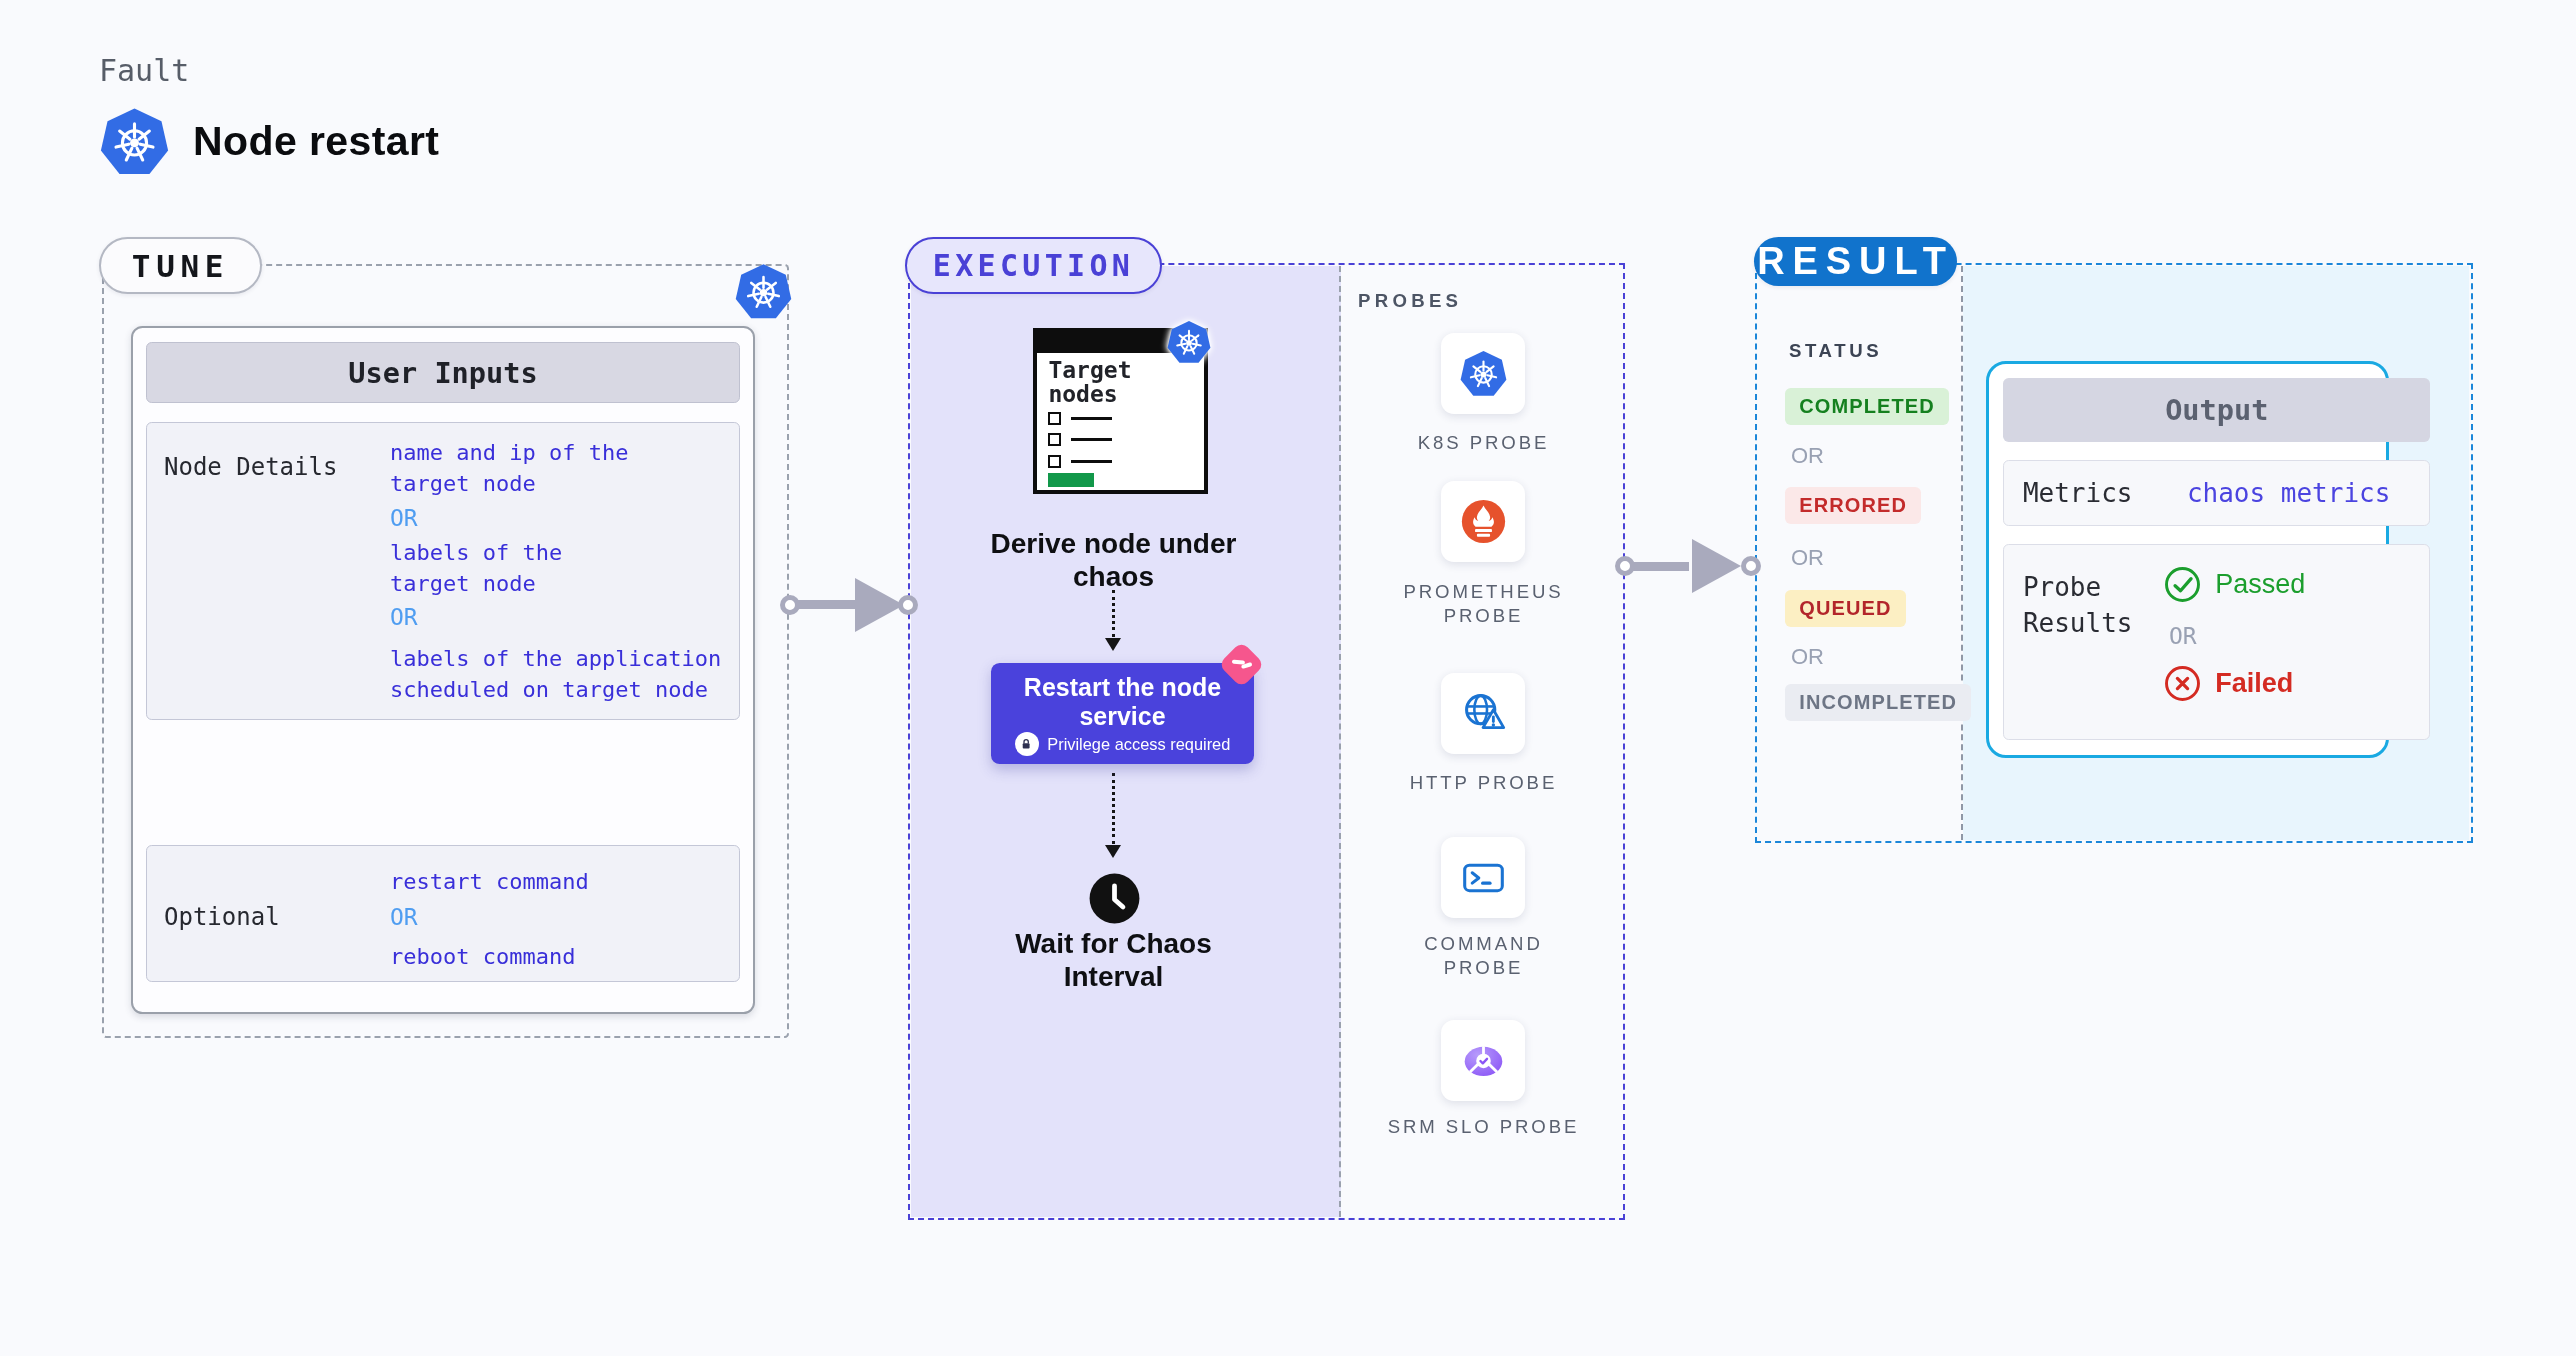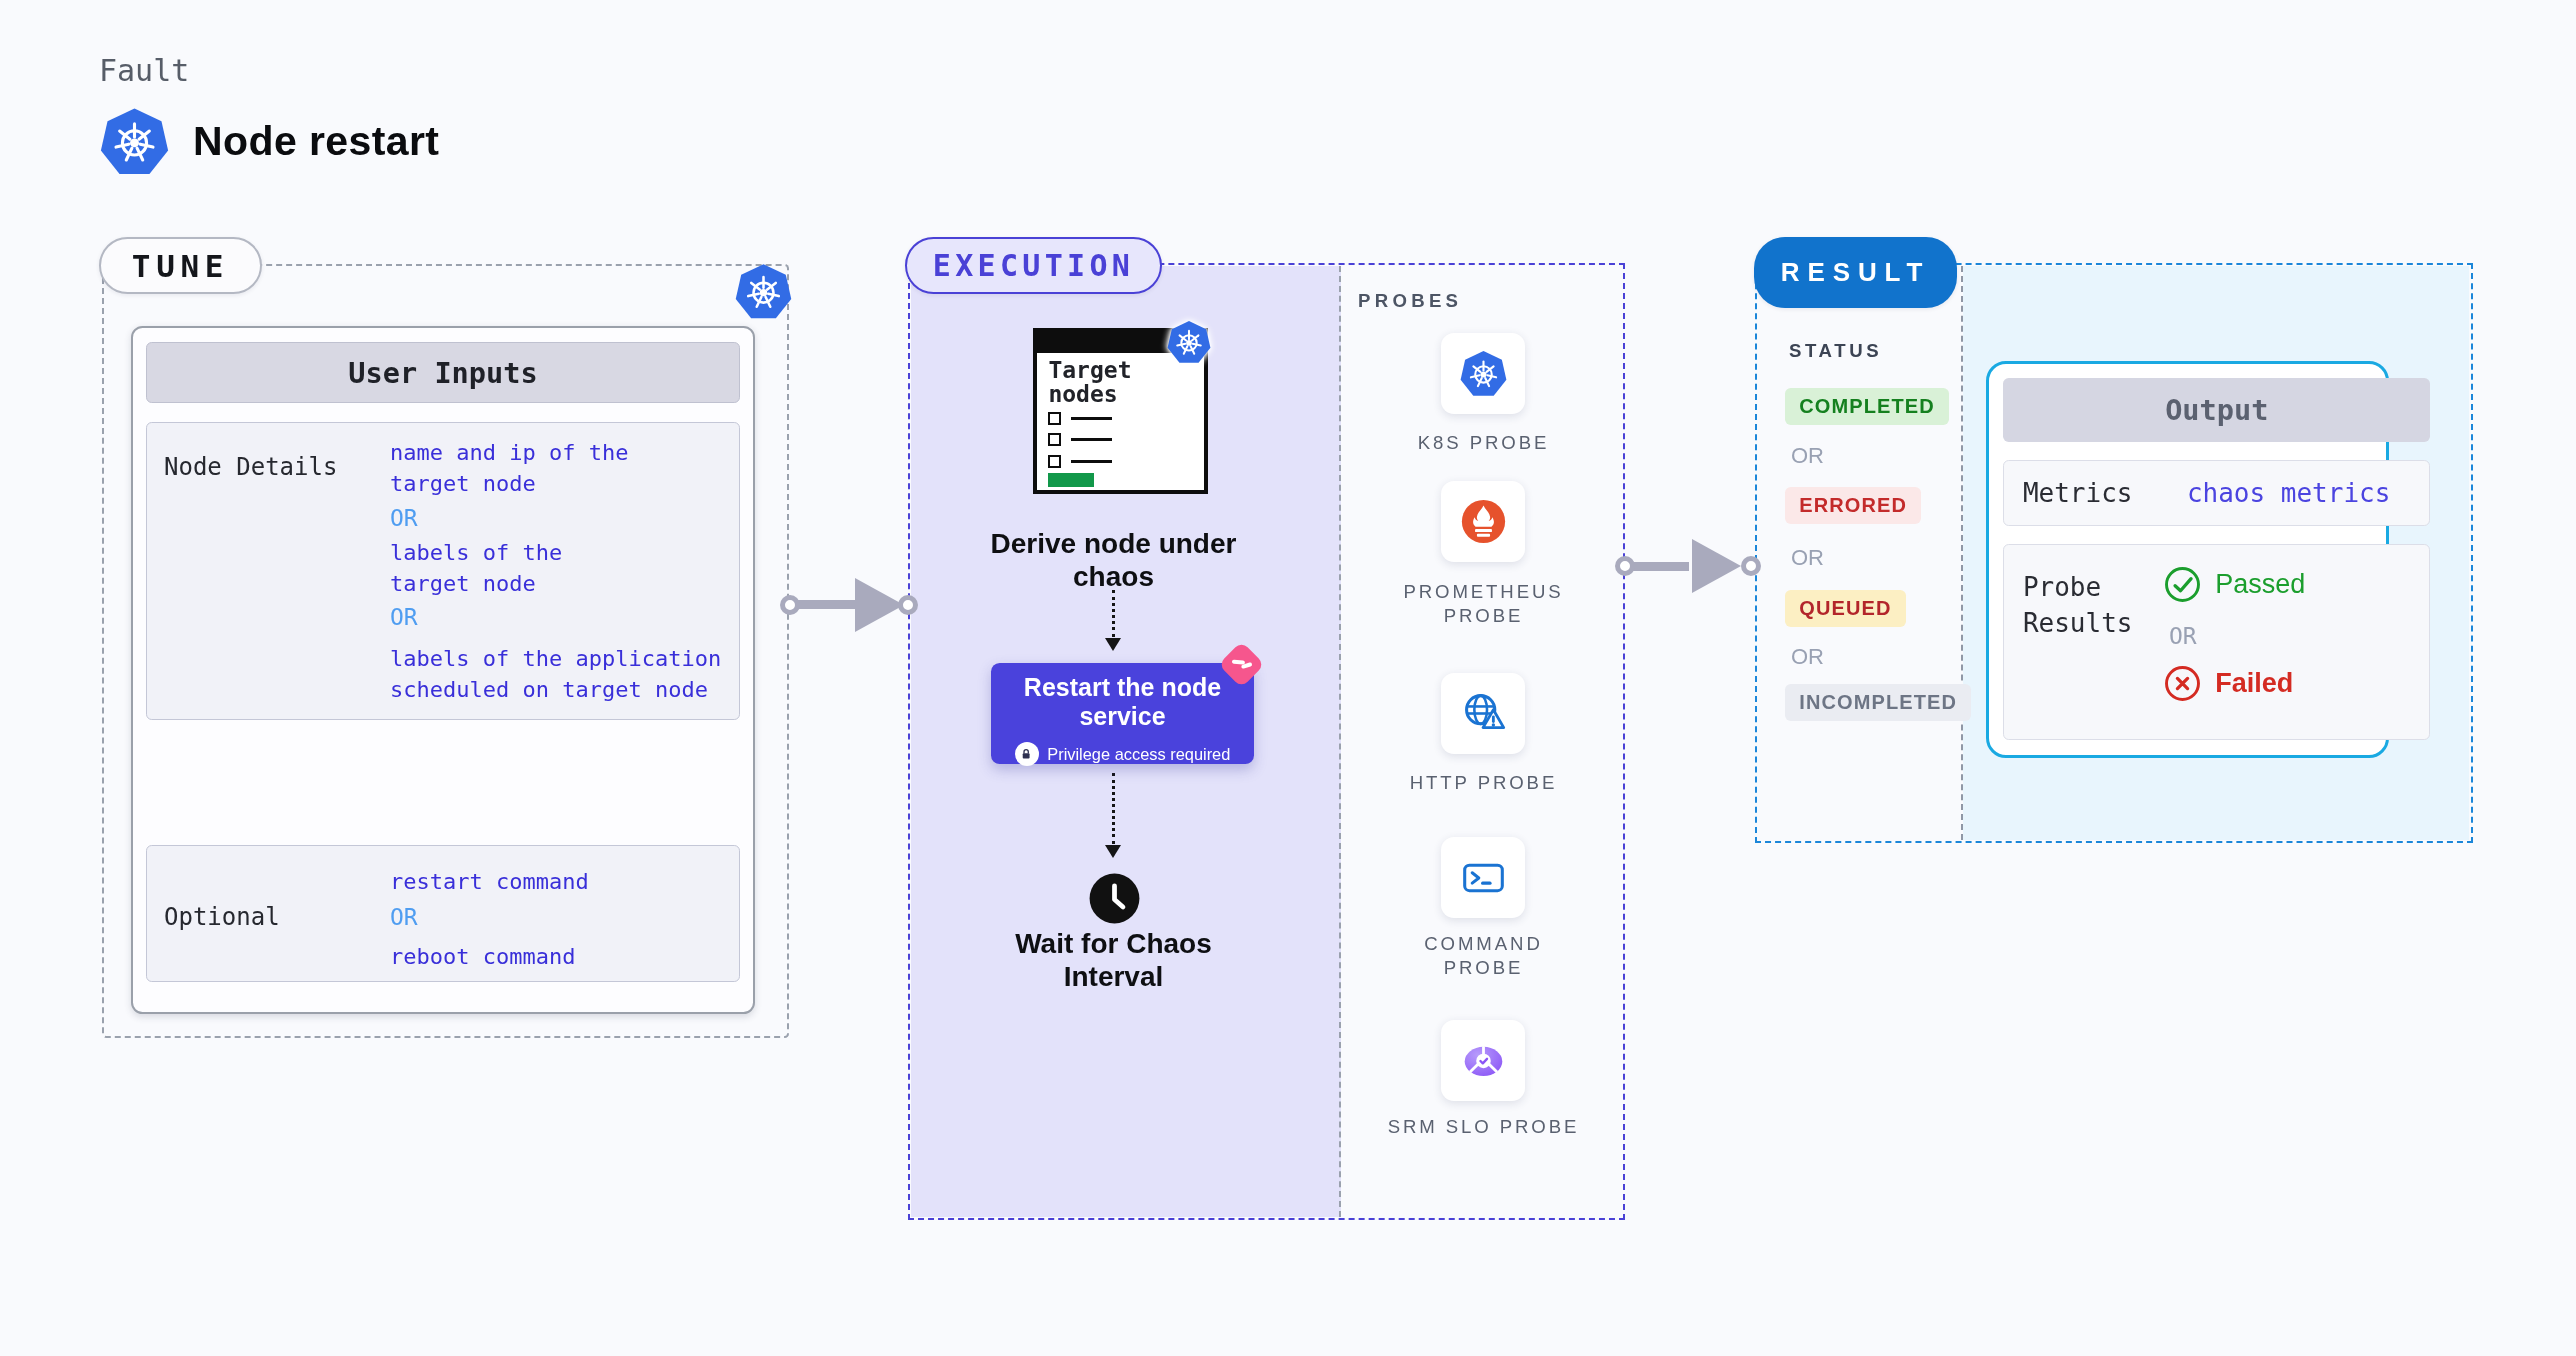--- a/index.html
+++ b/index.html
@@ -65,41 +65,41 @@
   .tr1{top:80px}.tr2{top:101px}.tr3{top:123px}
   .ti-green{position:absolute;left:11.4px;top:141px;width:46px;height:14.3px;background:#12984a}
   .ti-k8s{left:1167px;top:320px;width:44px;height:44px;z-index:3;filter:drop-shadow(0 0 3.6px #fff) drop-shadow(0 0 1.4px #fff)}
   .derive-label{left:978px;top:527px;width:271px;text-align:center;font-weight:bold;font-size:28px;line-height:33px;color:#0e0f12;z-index:2}
   .vconn{position:absolute;width:0;border-left:3.6px dotted #151515;z-index:2}
   .vhead{position:absolute;width:0;height:0;border-left:8.6px solid transparent;border-right:8.6px solid transparent;border-top:13px solid #151515;z-index:2}
   .c1{left:1112px;top:590px;height:47px}.c1h{left:1105px;top:638px}
   .c2{left:1112px;top:773px;height:71px}.c2h{left:1105px;top:845px}
   .restart-box{left:991px;top:663px;width:263px;height:101px;background:var(--purple-btn);border-radius:8.6px;z-index:3;box-shadow:0 5.7px 13px rgba(60,60,160,.28)}
   .rb-title{margin:10px 13px 0;text-align:center;font-weight:bold;font-size:25px;line-height:29px;color:#fff}
-  .rb-priv{display:flex;align-items:center;justify-content:center;gap:8.6px;margin-top:11px}
+  .rb-priv{display:flex;align-items:center;justify-content:center;gap:8.6px;margin-top:1px}
   .rb-lock{width:24px;height:24px;border-radius:50%;background:#fff;display:flex;align-items:center;justify-content:center}
   .rb-lock svg{width:14.3px;height:14.3px}
   .rb-priv-text{font-size:16.4px;color:#fff}
   .litmus-icon{left:1225px;top:648px;width:33px;height:33px;background:var(--pink);border-radius:8.6px;transform:rotate(45deg);z-index:4}
   .litmus-icon::before{content:'';position:absolute;left:6.4px;top:15px;width:13px;height:3.6px;background:#fff;border-radius:2.1px;transform:rotate(-40deg)}
   .litmus-icon::after{content:'';position:absolute;left:18.6px;top:7.9px;width:3.6px;height:10.7px;background:#fff;border-radius:2.1px;transform:rotate(28deg)}
   .clock-icon{left:1088px;top:872px;width:53px;height:53px;z-index:2}
   .wait-label{left:1005px;top:927px;width:217px;text-align:center;font-weight:bold;font-size:28px;line-height:33px;color:#0e0f12;z-index:2}
   .probes-title{left:1358px;top:290px;font-weight:bold;font-size:18.6px;letter-spacing:4.3px;color:#4d5565;z-index:2}
   .probe-card{position:absolute;left:1441px;width:84px;height:81px;background:#fff;border-radius:13px;box-shadow:0 2.9px 8.6px rgba(40,50,90,.12);display:flex;align-items:center;justify-content:center;z-index:2}
   .pc1{top:333px}.pc2{top:481px}.pc3{top:673px}.pc4{top:837px}.pc5{top:1020px}
   .pc-icon{width:47px;height:47px}
   .probe-label{position:absolute;left:1387px;width:193px;text-align:center;font-weight:normal;font-size:18.6px;letter-spacing:2.9px;line-height:24px;color:#5a6170;z-index:2}
   .pl1{top:431px}.pl2{top:580px}.pl3{top:771px}.pl4{top:932px}.pl5{top:1115px}
 
   
   .result-fill{left:1963px;top:266px;width:506px;height:574px;background:var(--lightblue);z-index:0}
   .result-box{left:1755px;top:263px;width:718px;height:580px;border:2.9px dashed var(--result-dash);z-index:1}
   .result-divider{left:1961px;top:266px;height:574px;width:0;border-left:2.1px dashed #8f97a5;z-index:1}
-  .result-pill{left:1754px;top:237px;width:203px;height:71px;background:var(--result-blue);color:#fff;font-weight:bold;font-size:26px;letter-spacing:7.9px}
+  .result-pill{left:1754px;top:237px;width:203px;height:49px;background:var(--result-blue);color:#fff;font-weight:bold;font-size:38px;letter-spacing:7.9px}
   .status-title{left:1789px;top:340px;font-weight:bold;font-size:18.6px;letter-spacing:3.6px;color:#3c4454;z-index:2}
   .status-badge{position:absolute;left:1785px;font-weight:bold;font-size:20px;letter-spacing:1.1px;padding:7.1px 14.3px;border-radius:5.7px;z-index:2}
   .sb-completed{top:388px;background:#d9f1d7;color:#15801f}
   .sb-errored{top:487px;background:#fbe8e8;color:#c32b2b}
   .sb-queued{top:590px;background:#fcefc3;color:#b3252b}
   .sb-incompleted{top:684px;background:#eaecf2;color:#6d7585}
   .status-or{position:absolute;left:1791px;font-size:22px;color:#99a1b3;z-index:2}
   .so1{top:443px}.so2{top:545px}.so3{top:644px}
   .output-card{left:1986px;top:361px;width:403px;height:397px;background:#fff;border:3.6px solid var(--cyan);border-radius:20px;z-index:2}
   .out-header{position:absolute;left:14.3px;top:14.3px;width:427px;height:64px;background:#d5d6e2;border-radius:5.7px;display:flex;align-items:center;justify-content:center;font:bold 28.6px "DejaVu Sans Mono",monospace;color:#5b6170}

